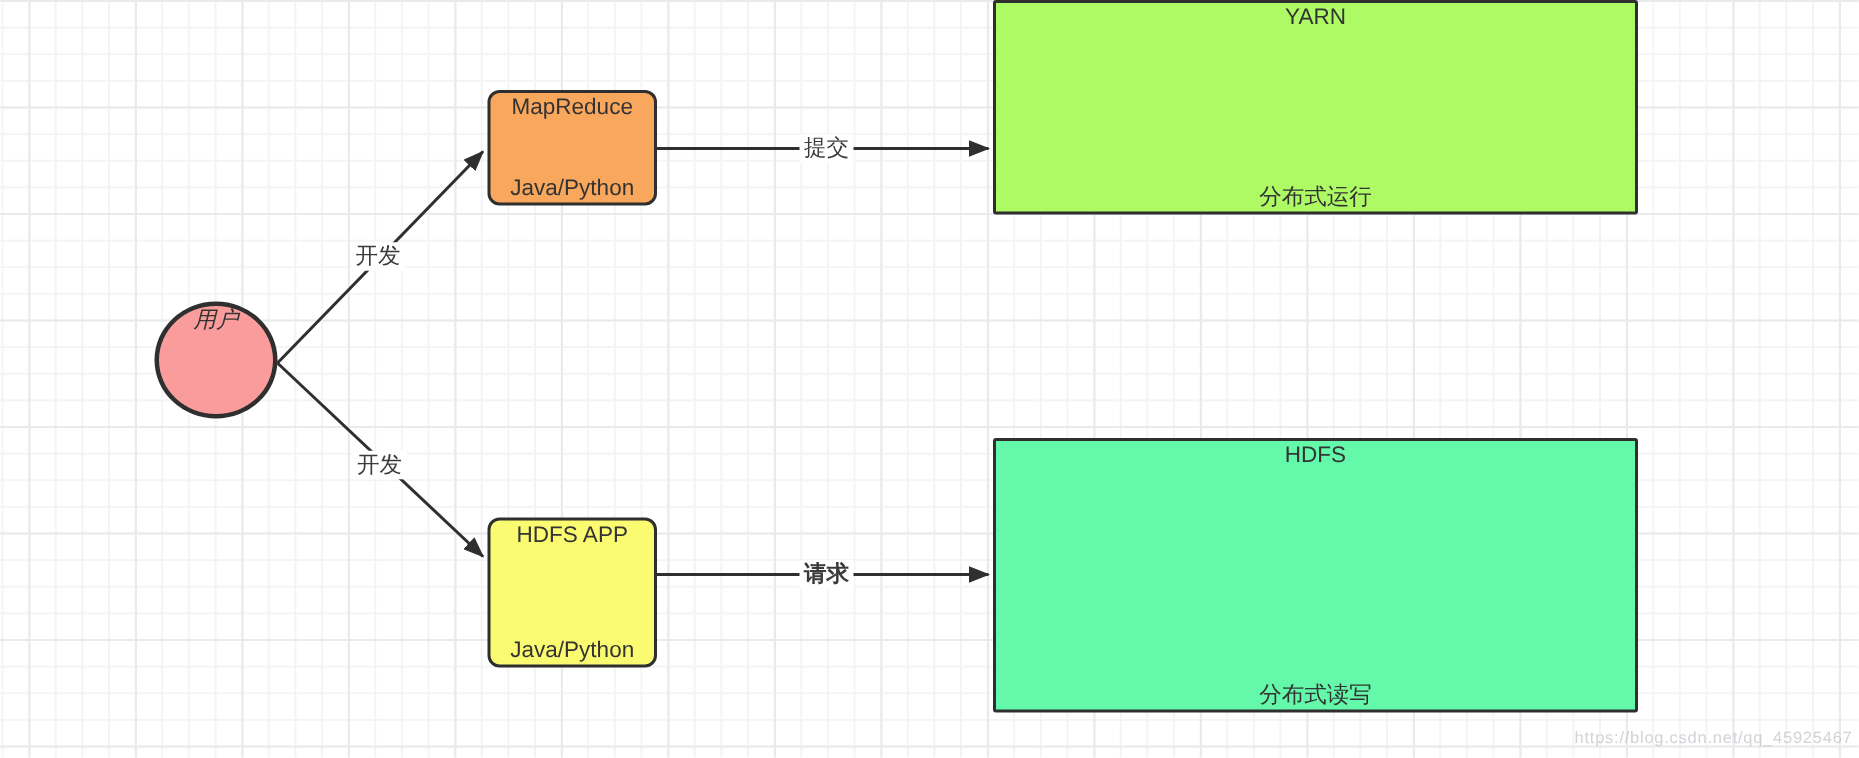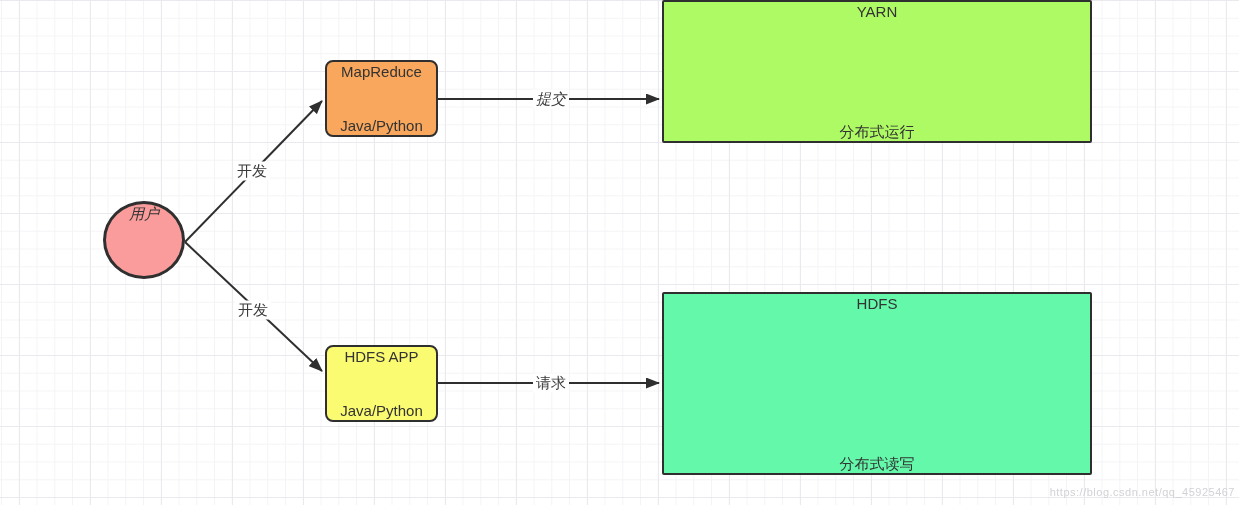--- a/index.html
+++ b/index.html
@@ -58,21 +58,21 @@
     top: 60px;
     width: 113px;
     height: 77px;
     border-radius: 8px;
     background: #f8a75c;
   }
   .node-hdfs-app {
     left: 325px;
     top: 345px;
     width: 113px;
-    height: 77px;
+    height: 100px;
     border-radius: 8px;
     background: #fbfb72;
   }
   .node-yarn {
     left: 662px;
     top: 0;
     width: 430px;
     height: 143px;
     border-radius: 2px;
     background: #aefa64;
@@ -140,18 +140,18 @@
     <span>分布式运行</span>
   </div>
 
   <div class="node node-hdfs">
     <span>HDFS</span>
     <span>分布式读写</span>
   </div>
 
   <div class="edge-label" style="left:252px; top:171px;">开发</div>
   <div class="edge-label" style="left:253px; top:310px;">开发</div>
-  <div class="edge-label" style="left:551px; top:99px;font-style:italic;">提交</div>
-  <div class="edge-label" style="left:551px; top:383px;">请求</div>
+  <div class="edge-label" style="left:551px; top:99px;">提交</div>
+  <div class="edge-label" style="left:551px; top:383px;font-weight:bold;">请求</div>
 
   <div class="watermark">https://blog.csdn.net/qq_45925467</div>
 
 </div>
 
 </body></html>

